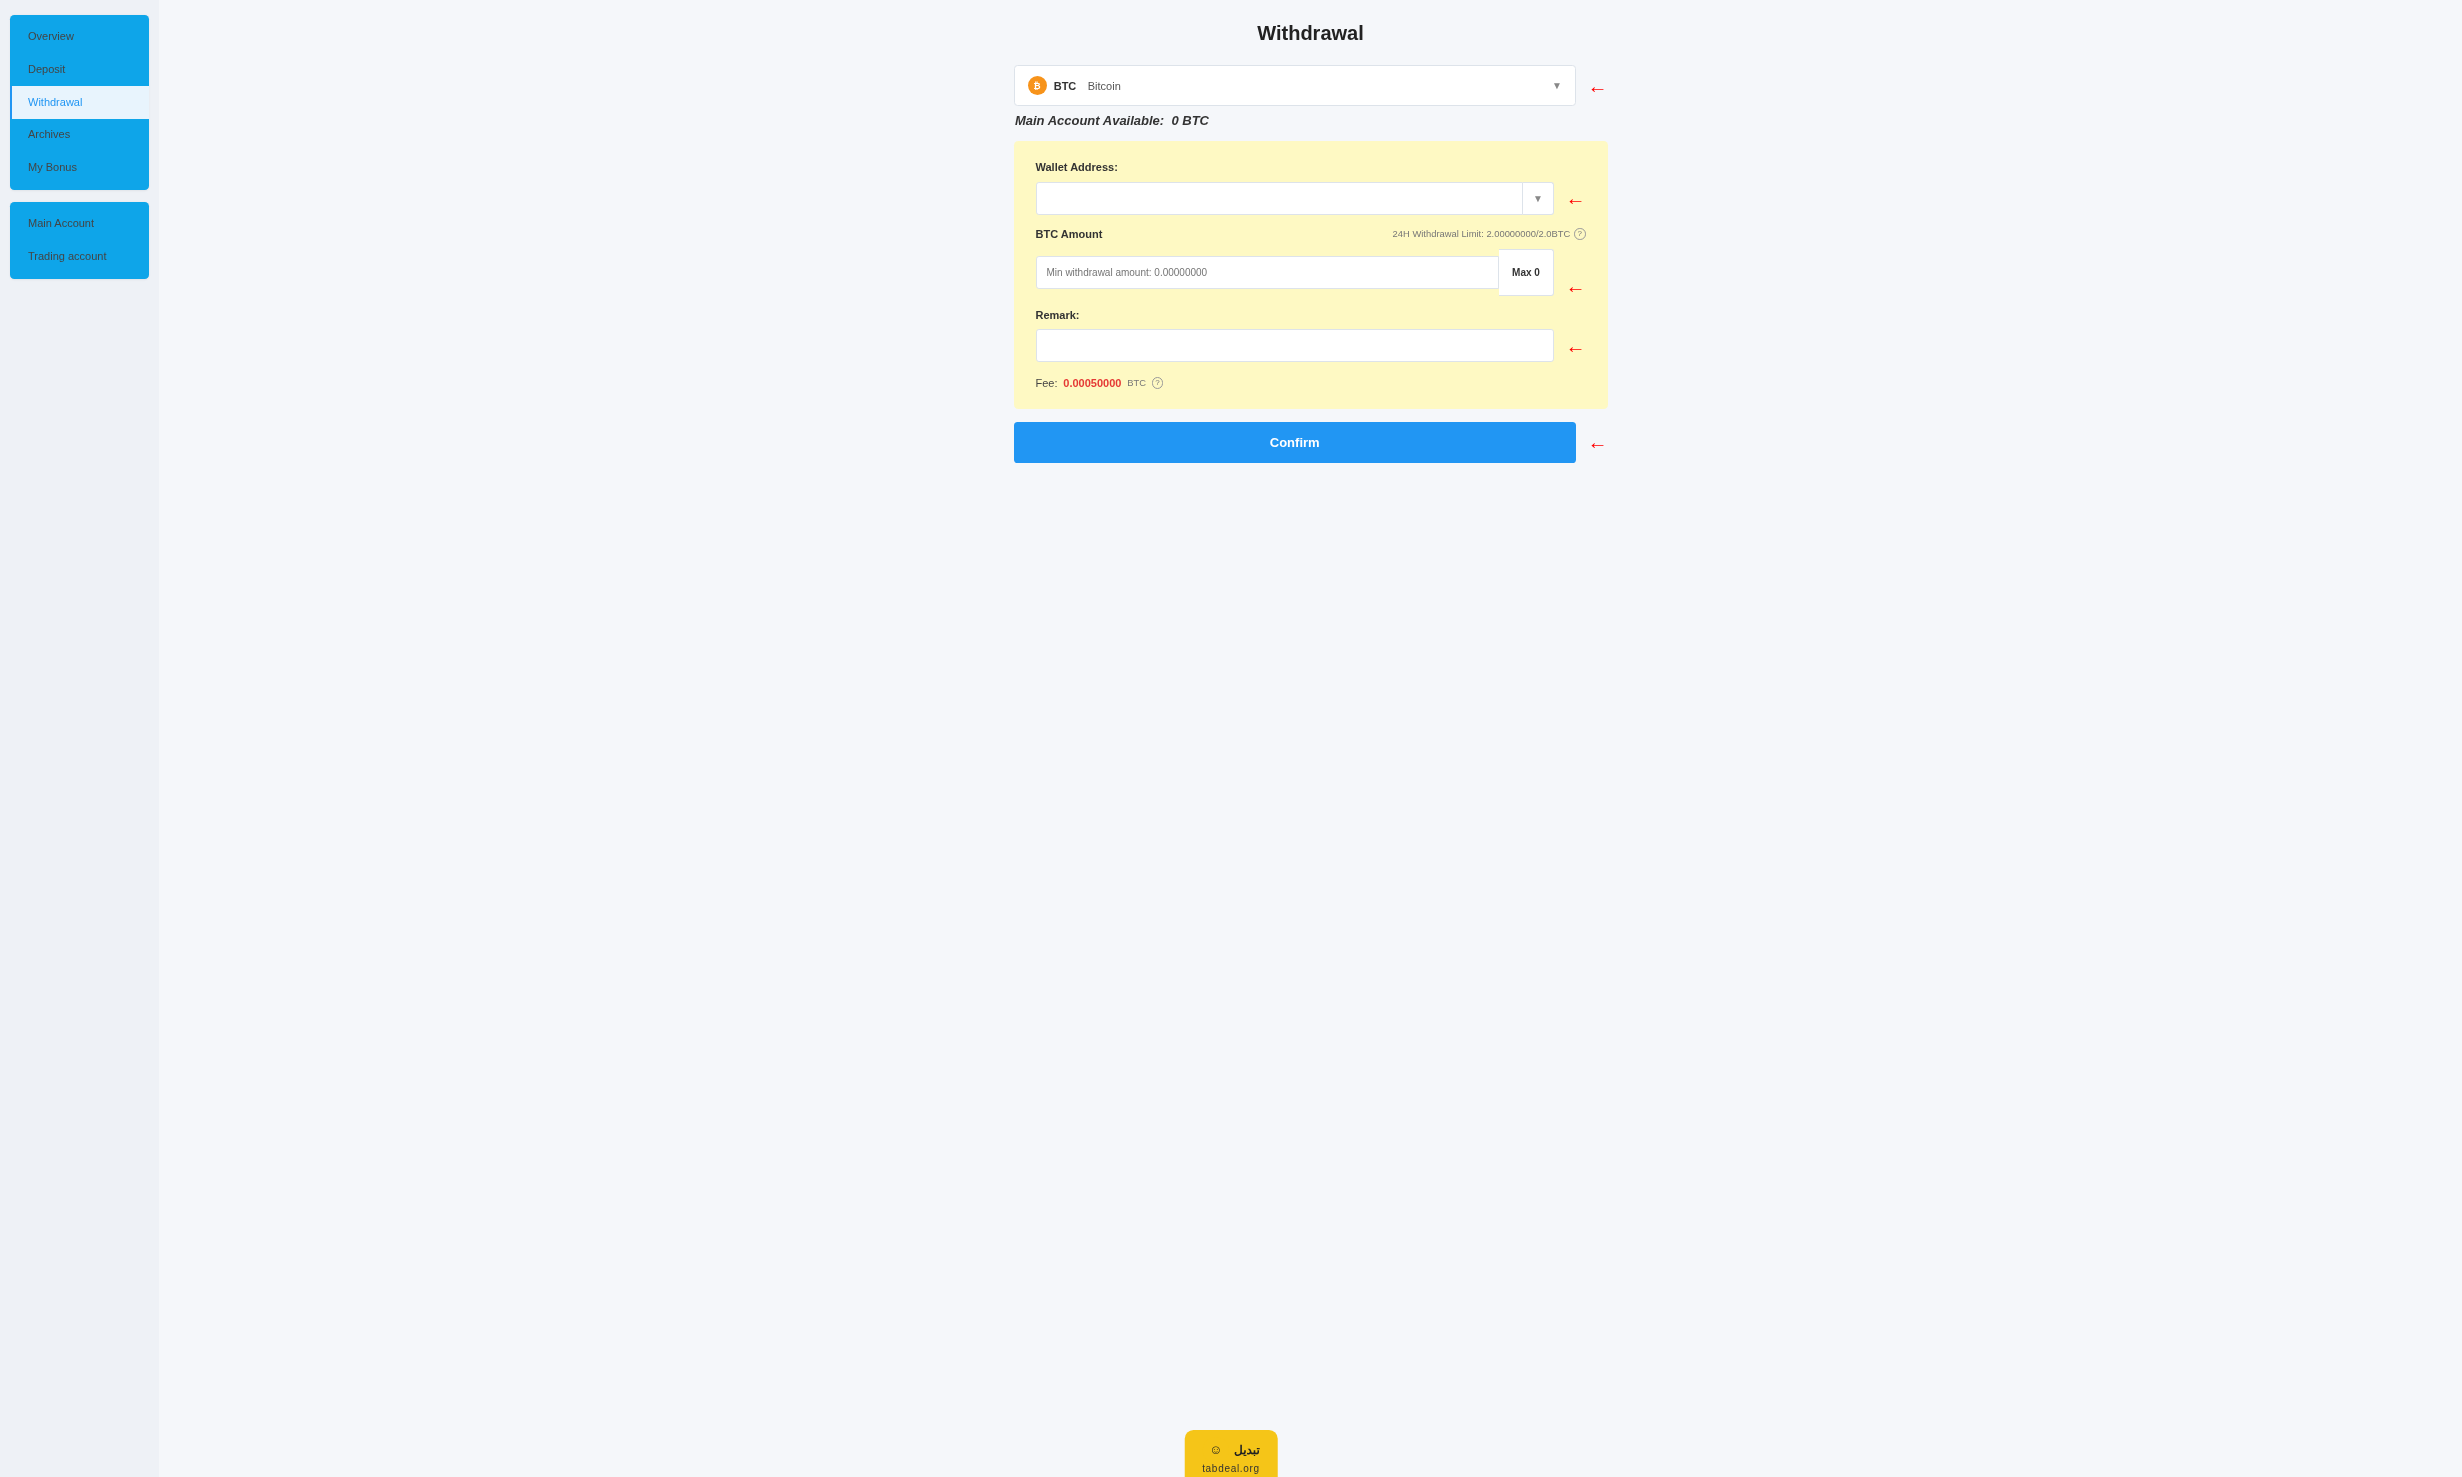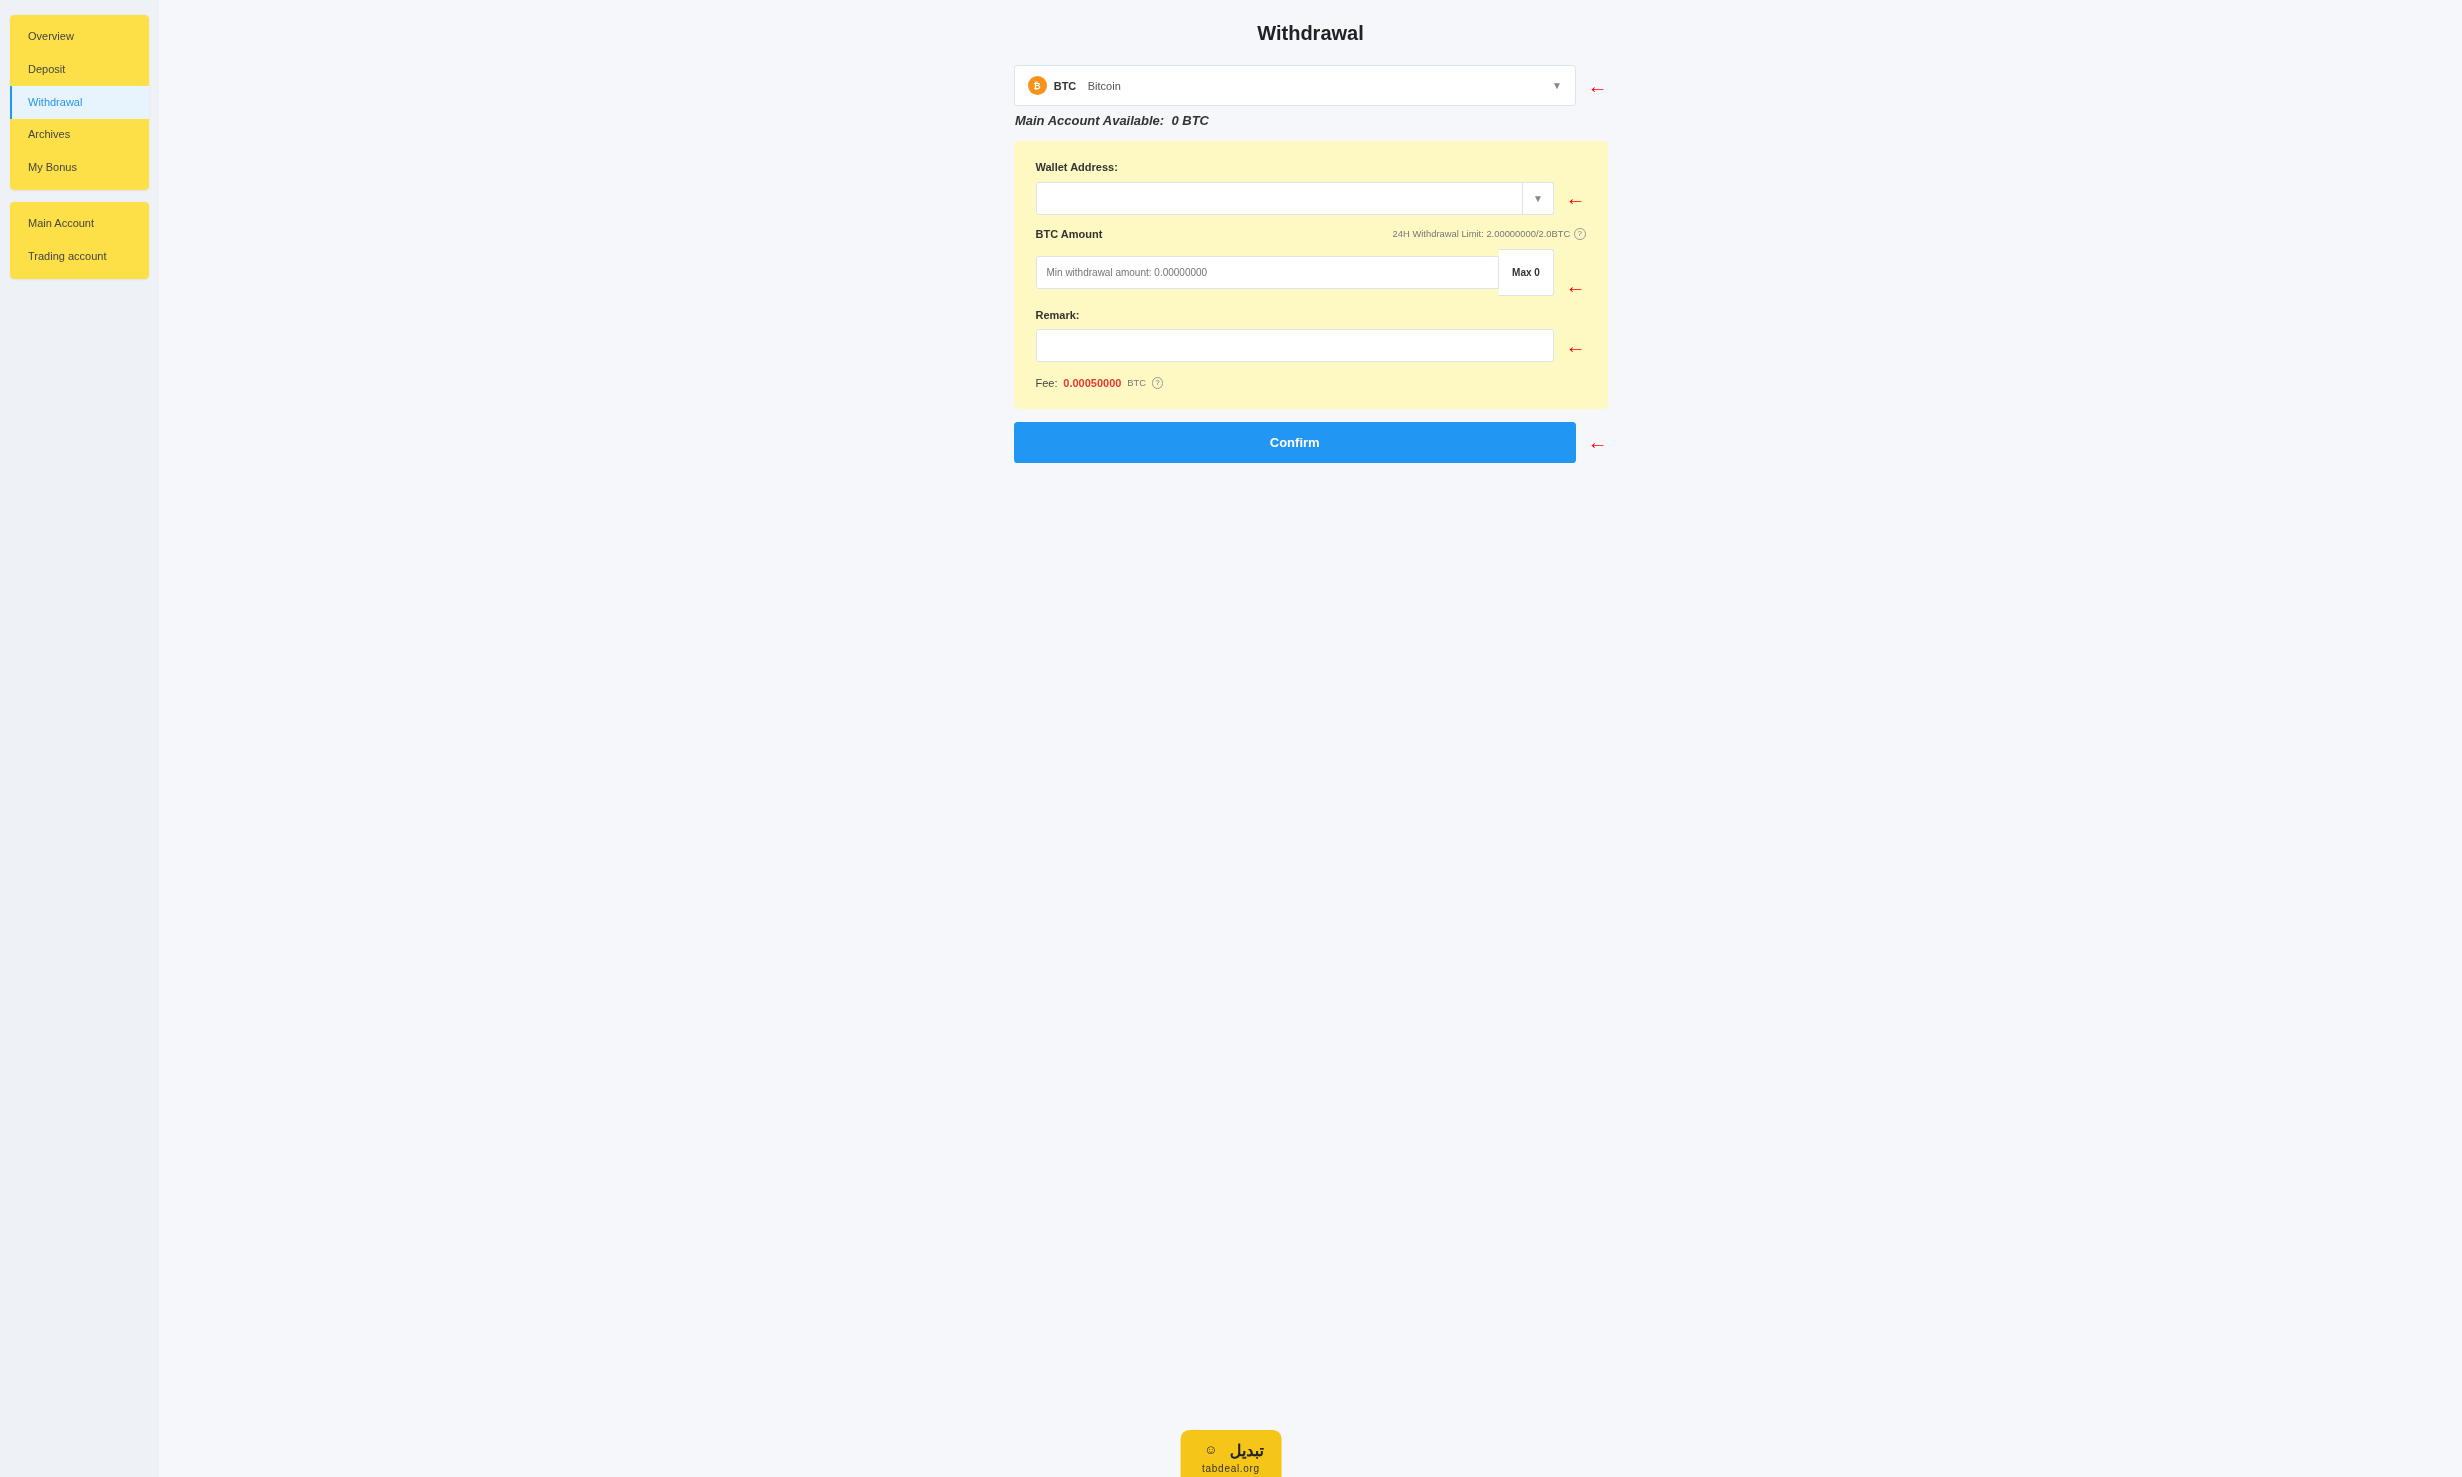--- a/index.html
+++ b/index.html
@@ -15,21 +15,21 @@
       width: 159px;
       min-width: 159px;
       background: #eef1f6;
       padding: 14.5px 0;
       display: flex;
       flex-direction: column;
       gap: 11.6px;
     }
 
     .sidebar-card {
-      background: #fde047;
+      background: #0ea5e9;
       border-radius: 4.3px;
       margin: 0 10px;
       padding: 5.8px 0;
       box-shadow: 0 0.7px 2.2px rgba(0,0,0,0.06);
     }
 
     .sidebar-item {
       padding: 8.7px 16px;
       font-size: 11px;
       color: #444;
@@ -326,21 +326,21 @@
       background: #f5c518;
       border-radius: 8.7px 8.7px 0 0;
       padding: 7.2px 17.4px 2.9px;
       display: flex;
       flex-direction: column;
       align-items: center;
       z-index: 100;
     }
 
     .logo-brand {
-      font-size: 16px;
+      font-size: 12px;
       font-weight: 900;
       color: #222;
       direction: rtl;
     }
 
     .logo-sub {
       font-size: 10px;
       color: #333;
       letter-spacing: 0.7px;
     }

